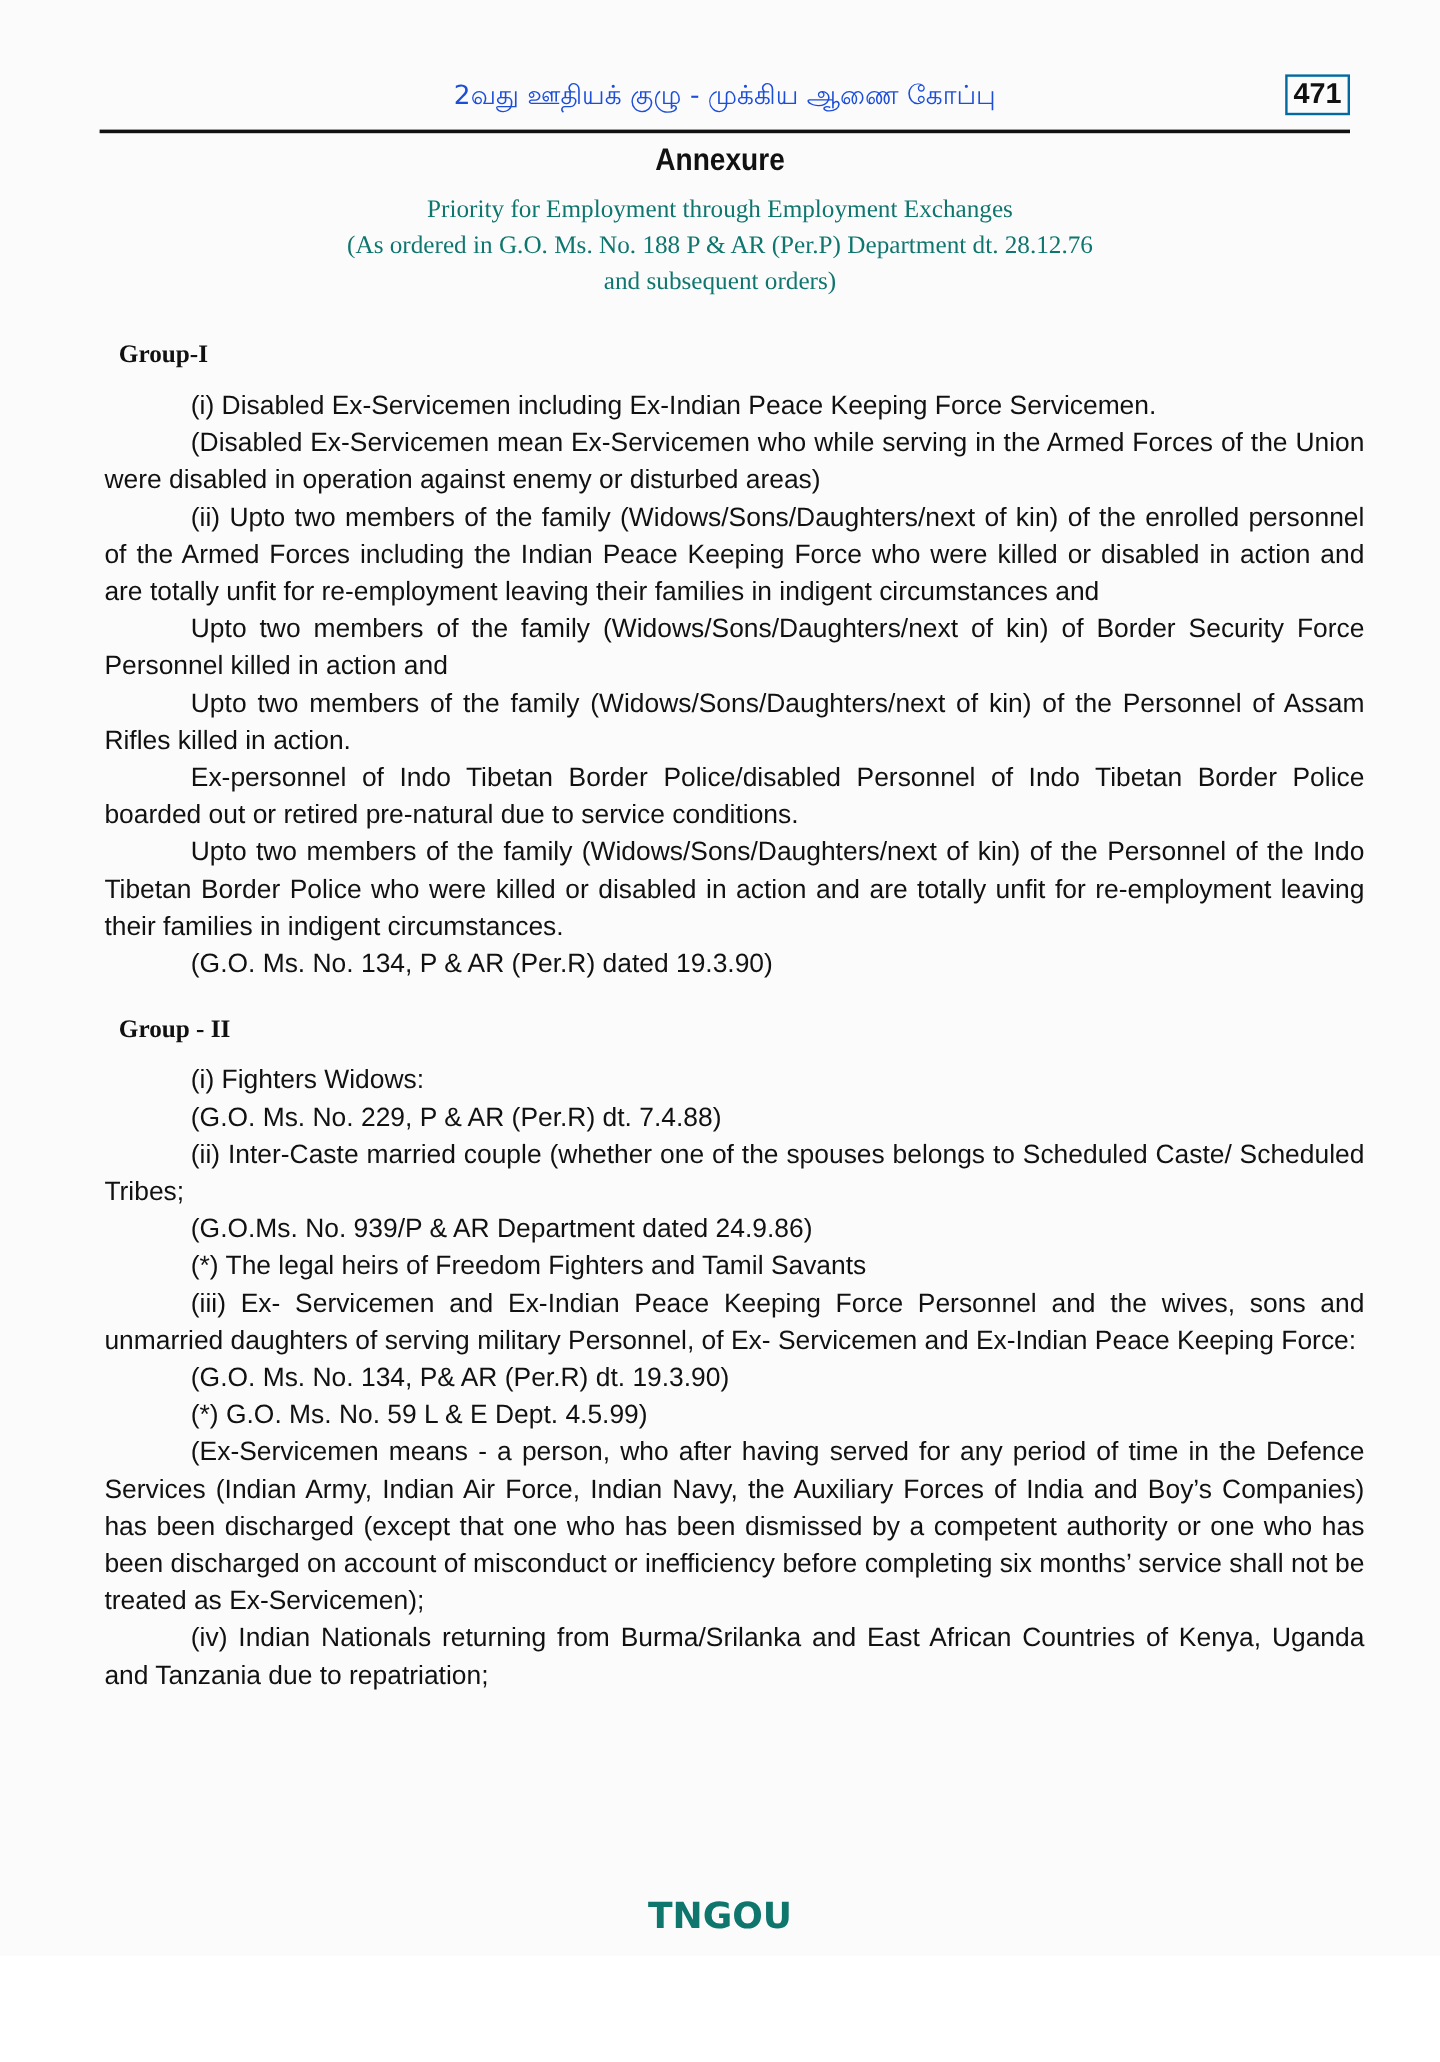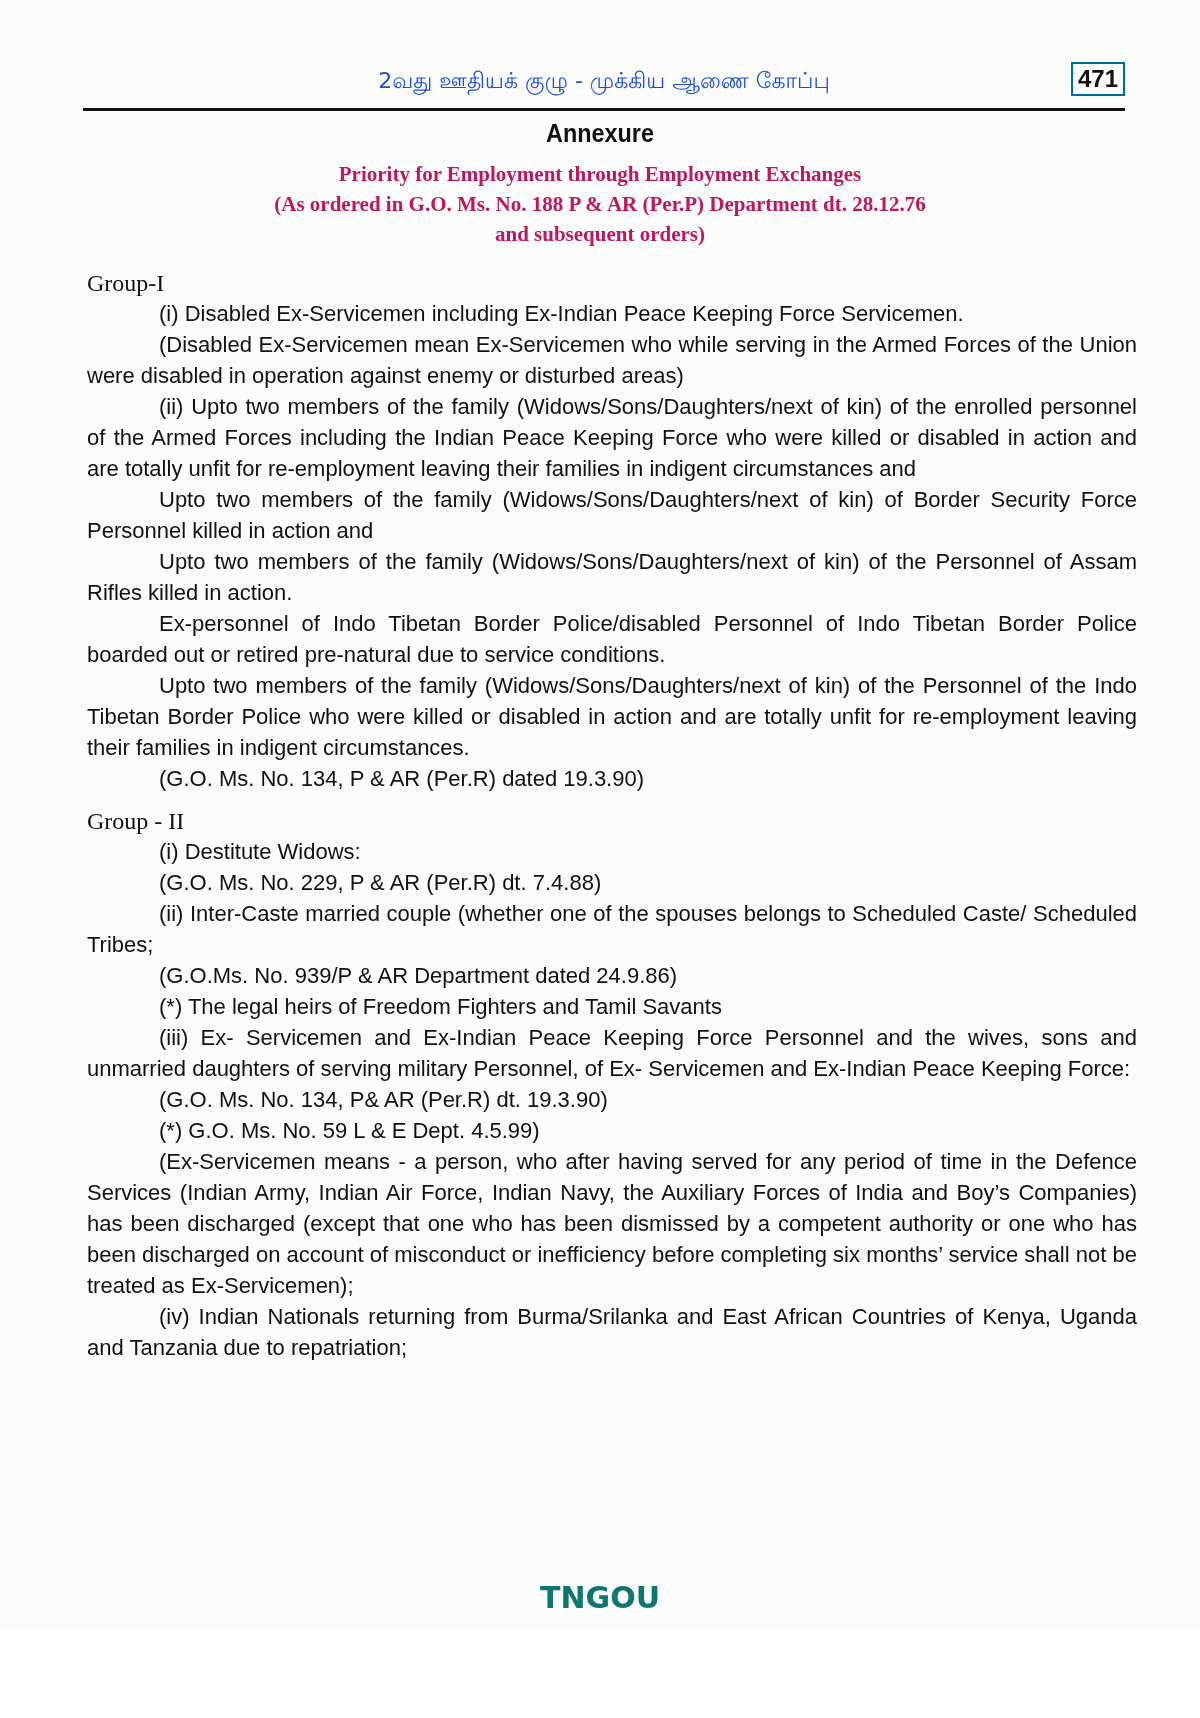--- a/index.html
+++ b/index.html
@@ -34,30 +34,30 @@
   .rule {
     position: absolute; left: 83px; top: 108px; width: 1042px; height: 3px; background: #111;
   }
   .annexure {
     position: absolute; left: 0; right: 0; top: 118px; text-align: center;
     font-family: "Liberation Sans", sans-serif; font-size: 26px; font-weight: bold; color: #111;
     transform: scaleX(0.9);
   }
   .sub {
     position: absolute; left: 0; right: 0; text-align: center;
-    font-family: "Liberation Serif", serif; font-weight: bold; font-size: 21px; color: #be185d;
+    font-family: "Liberation Serif", serif; font-weight: normal; font-size: 21px; color: #0f766e;
   }
   .content {
     position: absolute; left: 87px; top: 268px; width: 1050px;
     font-family: "Liberation Sans", sans-serif; font-size: 22px; line-height: 31px;
     color: #111; text-align: justify;
   }
   .group-h {
-    font-family: "Liberation Serif", serif; font-weight: normal; font-size: 24px;
-    margin: 0; line-height: 30px;
+    font-family: "Liberation Serif", serif; font-weight: bold; font-size: 21px;
+    margin: 12px; line-height: 30px;
   }
   .para { margin: 0; text-indent: 72px; }
   .para.ref { padding-left: 72px; text-indent: 0; }
   .gap { height: 12px; }
   .footer-text {
     position: absolute; left: 0; right: 0; top: 1580px; text-align: center;
     font-family: "DejaVu Sans", sans-serif; font-weight: bold; font-size: 30px; color: #0f766e;
   }
 </style>
 </head>
@@ -85,21 +85,21 @@
     <p class="para">(ii) Upto two members of the family (Widows/Sons/Daughters/next of kin) of the enrolled personnel of the Armed Forces including the Indian Peace Keeping Force who were killed or disabled in action and are totally unfit for re-employment leaving their families in indigent circumstances and</p>
     <p class="para">Upto two members of the family (Widows/Sons/Daughters/next of kin) of Border Security Force Personnel killed in action and</p>
     <p class="para">Upto two members of the family (Widows/Sons/Daughters/next of kin) of the Personnel of Assam Rifles killed in action.</p>
     <p class="para">Ex-personnel of Indo Tibetan Border Police/disabled Personnel of Indo Tibetan Border Police boarded out or retired pre-natural due to service conditions.</p>
     <p class="para">Upto two members of the family (Widows/Sons/Daughters/next of kin) of the Personnel of the Indo Tibetan Border Police who were killed or disabled in action and are totally unfit for re-employment leaving their families in indigent circumstances.</p>
     <p class="para ref">(G.O. Ms. No. 134, P &amp; AR (Per.R) dated 19.3.90)</p>
   </div>
   <div class="gap"></div>
   <div>
     <p class="group-h">Group - II</p>
-    <p class="para ref">(i) Destitute Widows:</p>
+    <p class="para ref">(i) Fighters Widows:</p>
     <p class="para ref">(G.O. Ms. No. 229, P &amp; AR (Per.R) dt. 7.4.88)</p>
     <p class="para">(ii) Inter-Caste married couple (whether one of the spouses belongs to Scheduled Caste/ Scheduled Tribes;</p>
     <p class="para ref">(G.O.Ms. No. 939/P &amp; AR Department dated 24.9.86)</p>
     <p class="para ref">(*) The legal heirs of Freedom Fighters and Tamil Savants</p>
     <p class="para">(iii) Ex- Servicemen and Ex-Indian Peace Keeping Force Personnel and the wives, sons and unmarried daughters of serving military Personnel, of Ex- Servicemen and Ex-Indian Peace Keeping Force:</p>
     <p class="para ref">(G.O. Ms. No. 134, P&amp; AR (Per.R) dt. 19.3.90)</p>
     <p class="para ref">(*) G.O. Ms. No. 59 L &amp; E Dept. 4.5.99)</p>
     <p class="para">(Ex-Servicemen means - a person, who after having served for any period of time in the Defence Services (Indian Army, Indian Air Force, Indian Navy, the Auxiliary Forces of India and Boy’s Companies) has been discharged (except that one who has been dismissed by a competent authority or one who has been discharged on account of misconduct or inefficiency before completing six months’ service shall not be treated as Ex-Servicemen);</p>
     <p class="para">(iv) Indian Nationals returning from Burma/Srilanka and East African Countries of Kenya, Uganda and Tanzania due to repatriation;</p>
   </div>

